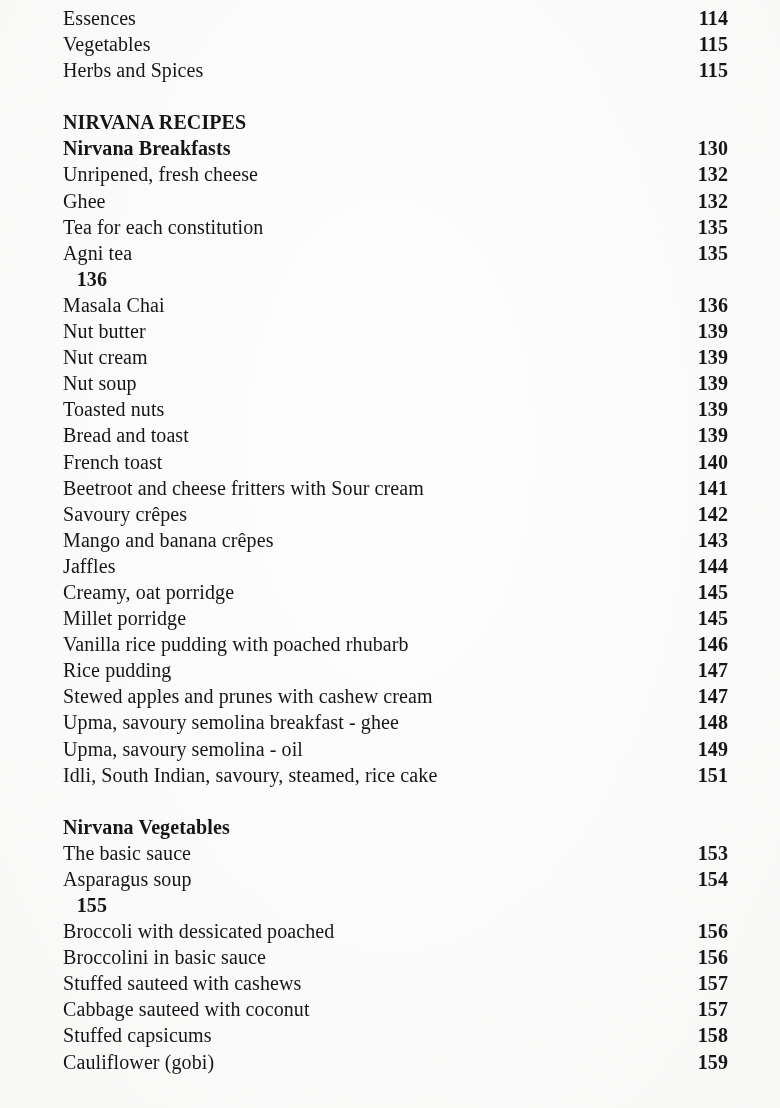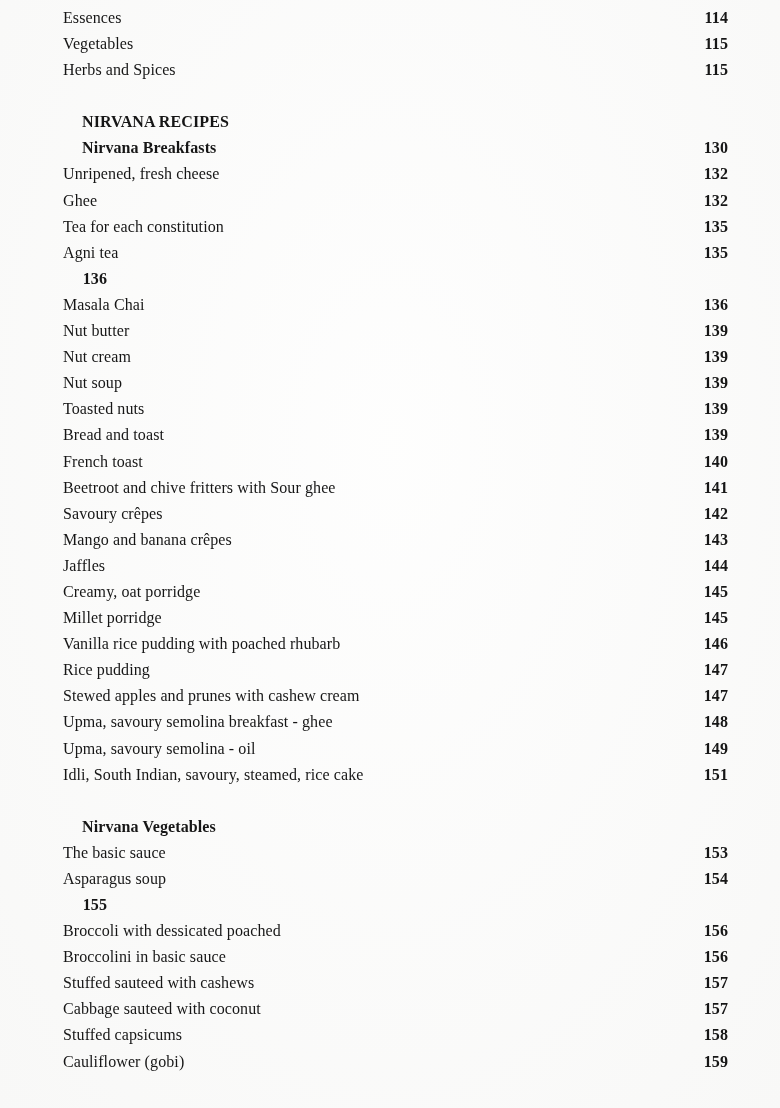--- a/index.html
+++ b/index.html
@@ -20,30 +20,29 @@
     height: 1108px;
     padding: 5px 52px 0 63px;
     background:
       radial-gradient(ellipse at 50% 40%, rgba(255,255,255,0.6), rgba(0,0,0,0.015)),
       #fcfcfb;
   }
   .toc-row {
     display: flex;
     justify-content: space-between;
     align-items: flex-end;
-    font-size: 16px;
+    font-size: 20px;
     line-height: 26.1px;
     letter-spacing: 0.1px;
   }
   .toc-row.gap-before {
     margin-top: 26px;
   }
   .toc-row.bold .entry-label {
     font-weight: bold;
-    margin-left: 19px;
   }
   .entry-label {
     white-space: nowrap;
   }
   .entry-page {
     min-width: 44px;
     text-align: right;
     white-space: nowrap;
     font-weight: bold;
   }
@@ -132,21 +131,21 @@
     <span class="entry-label">Bread and toast</span>
     <span class="entry-page">139</span>
   </div>
 
   <div class="toc-row">
     <span class="entry-label">French toast</span>
     <span class="entry-page">140</span>
   </div>
 
   <div class="toc-row">
-    <span class="entry-label">Beetroot and chive fritters with Sour ghee</span>
+    <span class="entry-label">Beetroot and cheese fritters with Sour cream</span>
     <span class="entry-page">141</span>
   </div>
 
   <div class="toc-row">
     <span class="entry-label">Savoury crêpes</span>
     <span class="entry-page">142</span>
   </div>
 
   <div class="toc-row">
     <span class="entry-label">Mango and banana crêpes</span>

